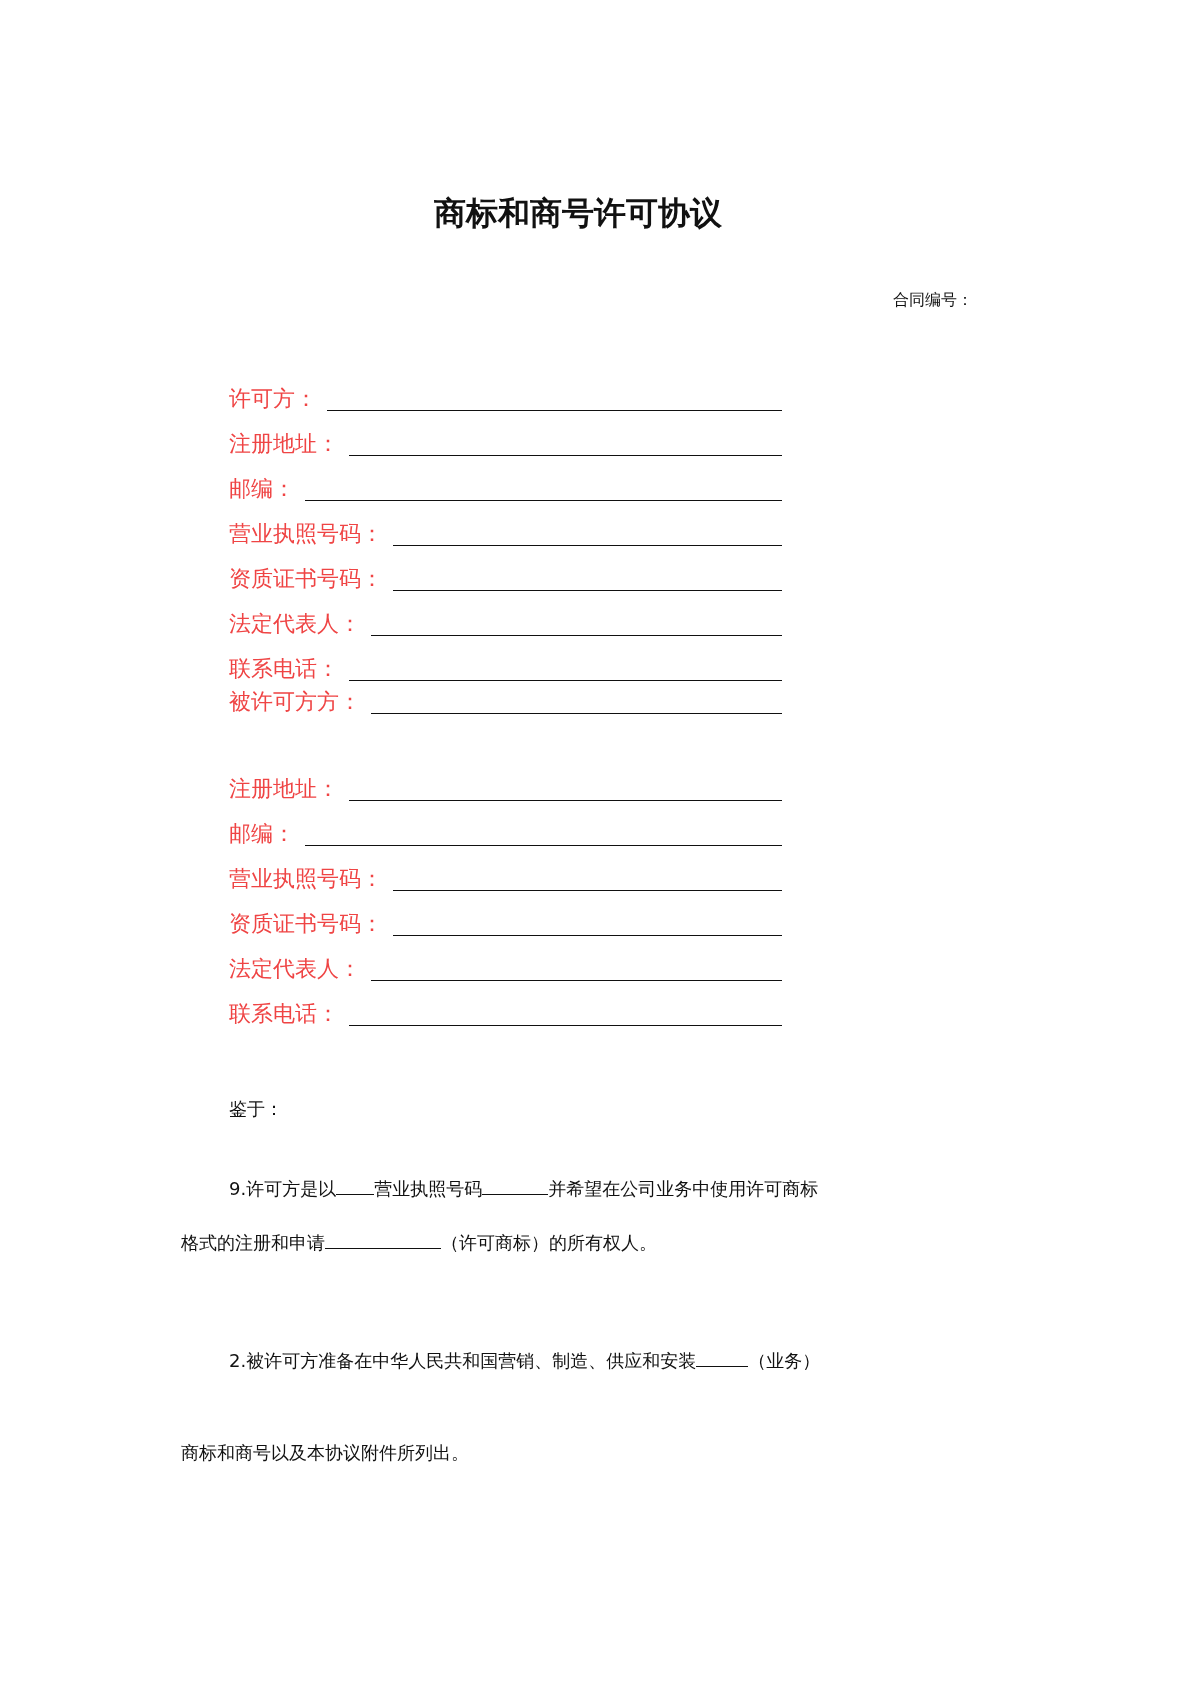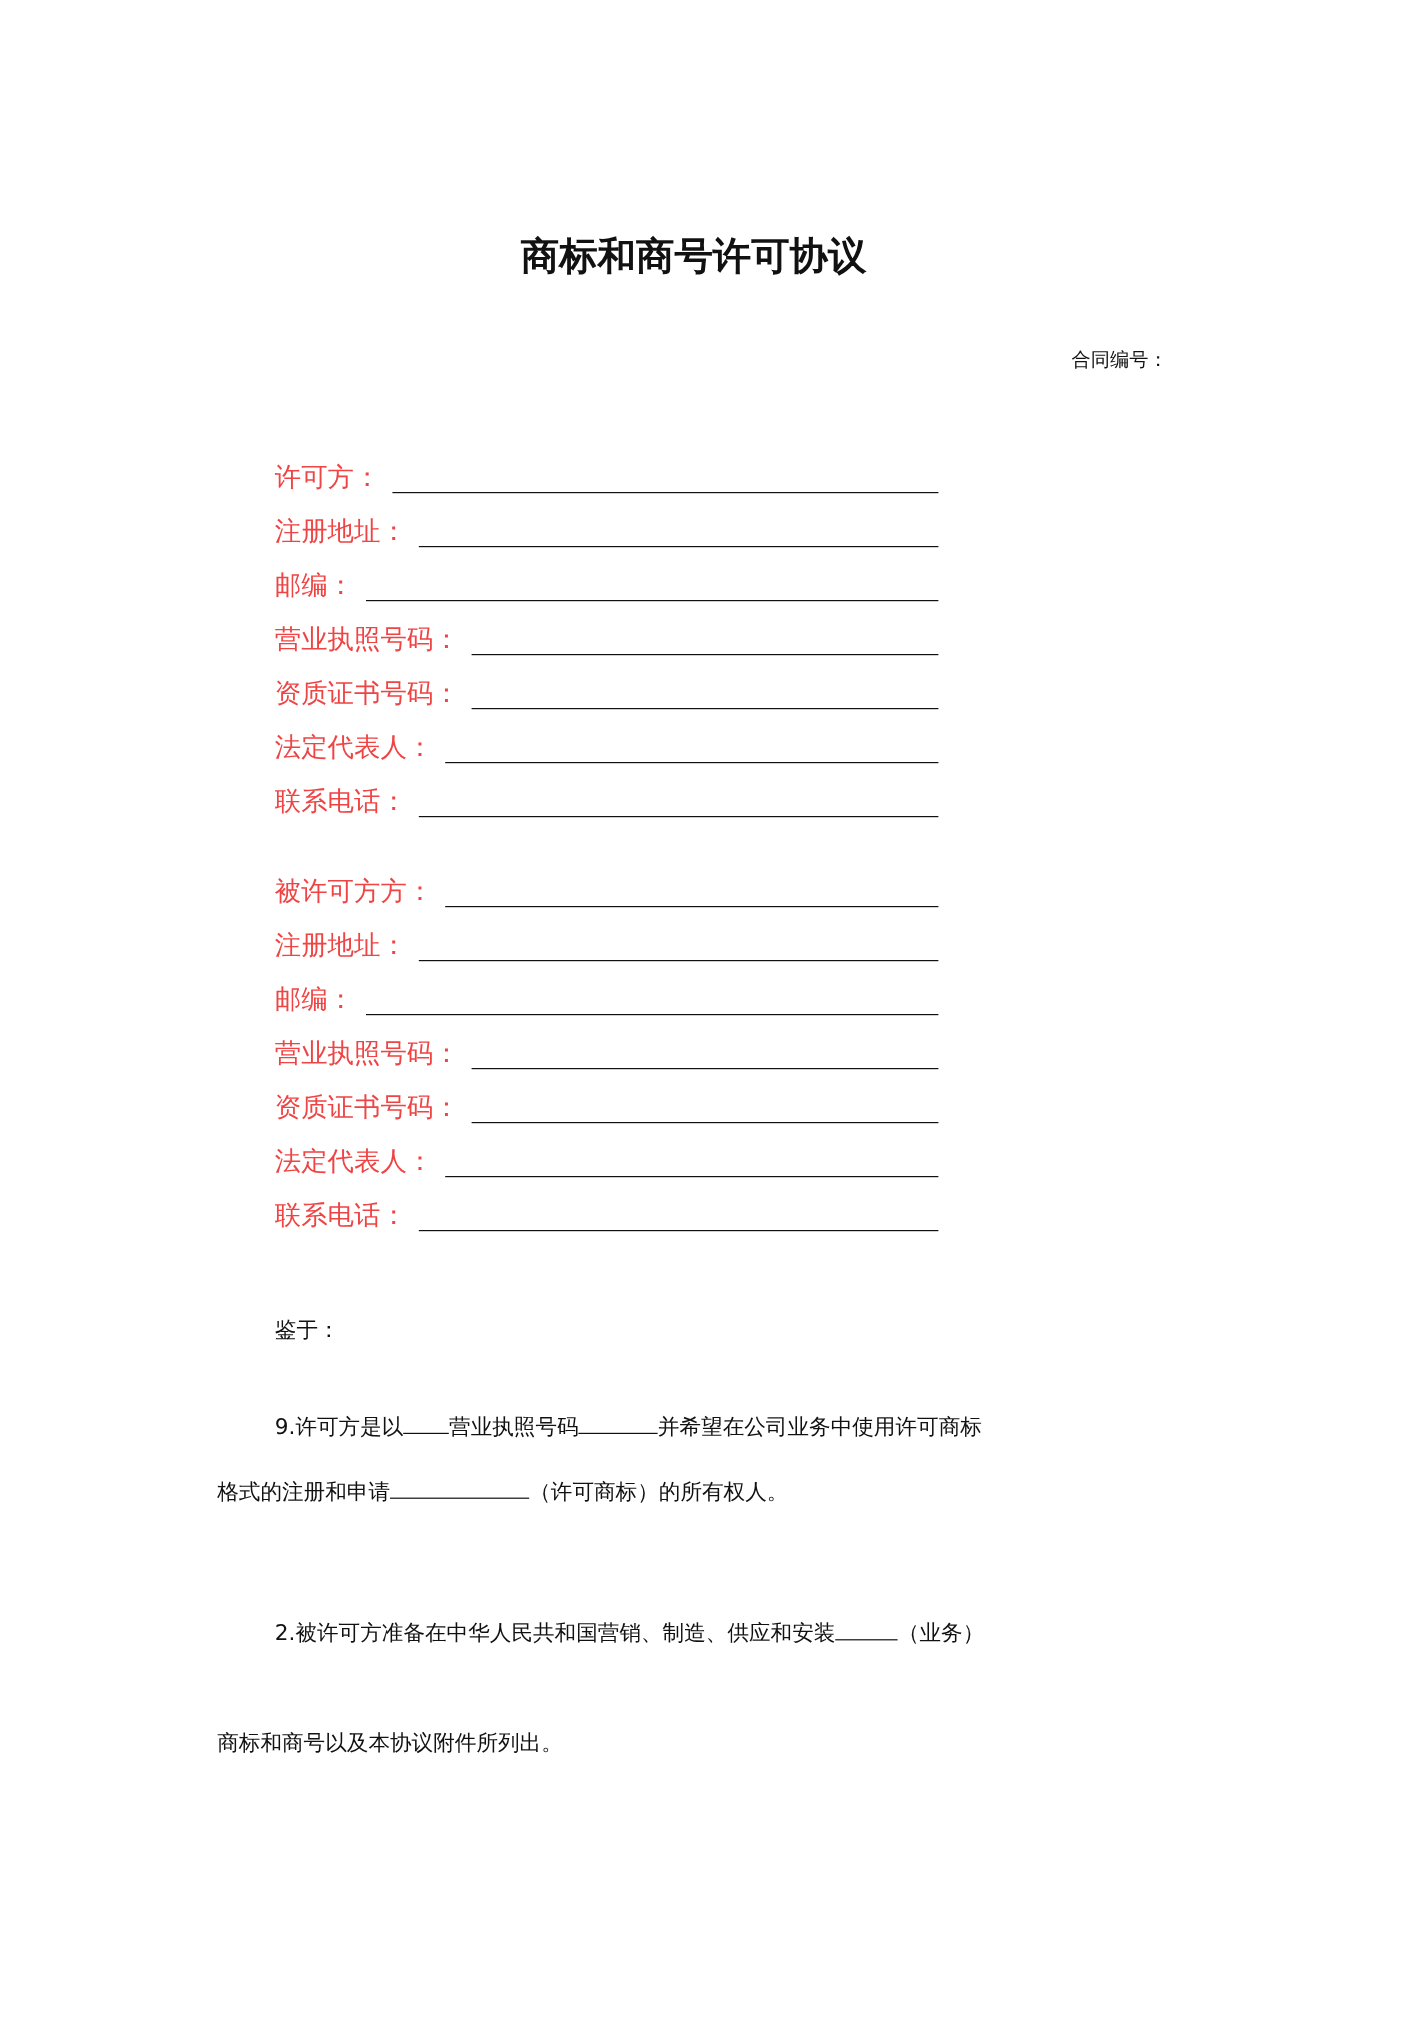--- a/index.html
+++ b/index.html
@@ -47,21 +47,21 @@
     <span class="label">法定代表人：</span>
     <span class="blank"></span>
   </div>
   <div class="form-row" style="top:654px">
     <span class="label">联系电话：</span>
     <span class="blank"></span>
   </div>
 </div>
 
 <div>
-  <div class="form-row" style="top:729px">
+  <div class="form-row" style="top:687px">
     <span class="label">被许可方方：</span>
     <span class="blank"></span>
   </div>
   <div class="form-row" style="top:774px">
     <span class="label">注册地址：</span>
     <span class="blank"></span>
   </div>
   <div class="form-row" style="top:819px">
     <span class="label">邮编：</span>
     <span class="blank"></span>

